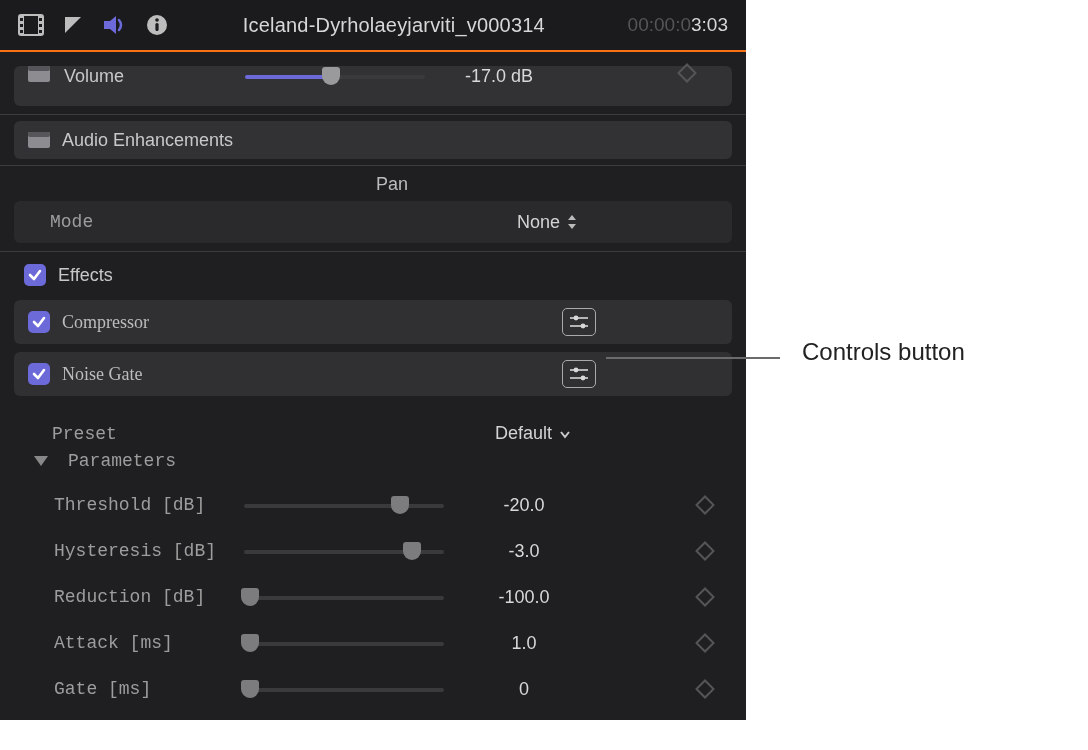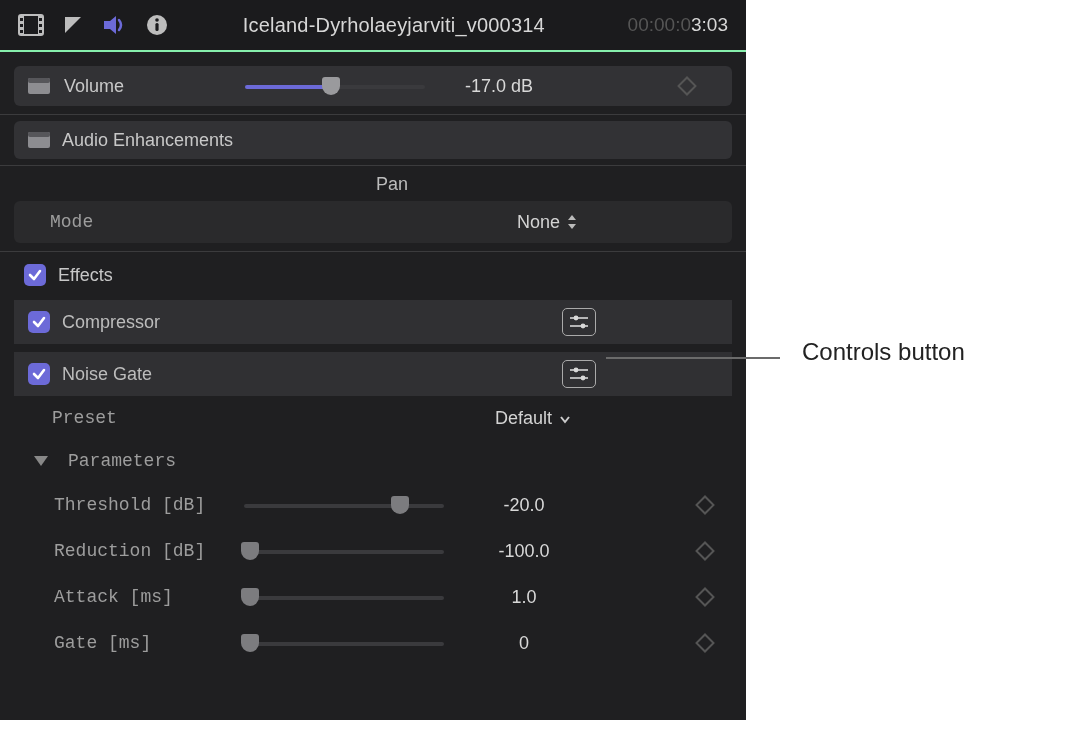--- a/index.html
+++ b/index.html
@@ -15,21 +15,21 @@
     width: 746px;
     height: 720px;
     background: #1f1f21;
     position: relative;
     overflow: hidden;
   }
   
   .topbar {
     height: 52px;
     background: #1b1b1d;
-    border-bottom: 2px solid #86efac;
+    border-bottom: 2px solid #f97316;
     display: flex;
     align-items: center;
     padding: 0 18px;
     gap: 20px;
   }
   .topbar .tabicons { display: flex; align-items: center; gap: 18px; }
   .icon-svg { display: block; }
   .clip-name { flex: 1; text-align: center; color: #d7d7d7; font-size: 20px; letter-spacing: .2px; }
   .timecode { color: #555; font-size: 19px; font-variant-numeric: tabular-nums; margin-left: 8px; }
   .timecode .tc-tail { color: #d7d7d7; }
@@ -103,35 +103,35 @@
   }
   .callout-text {
     position: absolute;
     top: 338px; left: 802px;
     color: #222; font-size: 24px;
   }
 
   
   .eff-row {
     display: flex; align-items: center; gap: 12px;
-    background: #303033; border-radius: 0;
-    margin: 8px 14px; padding: 0 14px; height: 44px;
+    background: #303033; border-radius: 6px;
+    margin: 8px 14px; padding: 0 14px; height: 44px; font-family: Liberation Serif, serif;
   }
   .eff-head {
     display:flex; align-items:center; gap:12px; padding: 12px 24px 6px 24px;
   }
 
-  .volume-row { display:flex; align-items:center; gap:14px; background:#323235; border-radius:6px; margin:14px 14px 8px 14px; height:40px; padding:0 14px; }
+  .volume-row { display:flex; gap:14px; background:#323235; border-radius:6px; margin:14px 14px 8px 14px; height:40px; padding:0 14px; }
 
   .ae-row { display:flex; align-items:center; gap:12px; background:#323235; border-radius:6px; margin:6px 14px; height:38px; padding:0 14px; }
 
   .mode-row { display:flex; align-items:center; background:#2a2a2c; border-radius:6px; margin:4px 14px; height:42px; padding:0 14px 0 36px; }
   .pan-row { padding: 8px 14px 2px 52px; font-size:18px; color:#bcbcbc;text-align:center; }
 
-  .preset-row { display:flex; align-items:flex-start; padding: 4px 14px 0 52px; height:40px; }
+  .preset-row { display:flex; align-items:flex-end; padding: 4px 14px 0 52px; height:40px; }
 
 </style>
 </head>
 <body>
 
 <div class="inspector">
 
   <div class="topbar">
     <div class="tabicons">
       <span>
@@ -293,20 +293,30 @@
       <span class="label weak">Threshold [dB]</span>
       <div class="slider param gray">
           <div class="track"></div>
           <div class="thumb" style="left:78%"></div>
         </div>
       <span class="value">-20.0</span>
       <div></div>
       <span class="keyframe"></span>
     </div>
     <div class="param-row">
+      <span class="label weak">Hysteresis [dB]</span>
+      <div class="slider param gray">
+          <div class="track"></div>
+          <div class="thumb" style="left:84%"></div>
+        </div>
+      <span class="value">-3.0</span>
+      <div></div>
+      <span class="keyframe"></span>
+    </div>
+    <div class="param-row">
       <span class="label weak">Reduction [dB]</span>
       <div class="slider param gray">
           <div class="track"></div>
           <div class="thumb" style="left:3%"></div>
         </div>
       <span class="value">-100.0</span>
       <div></div>
       <span class="keyframe"></span>
     </div>
     <div class="param-row">

